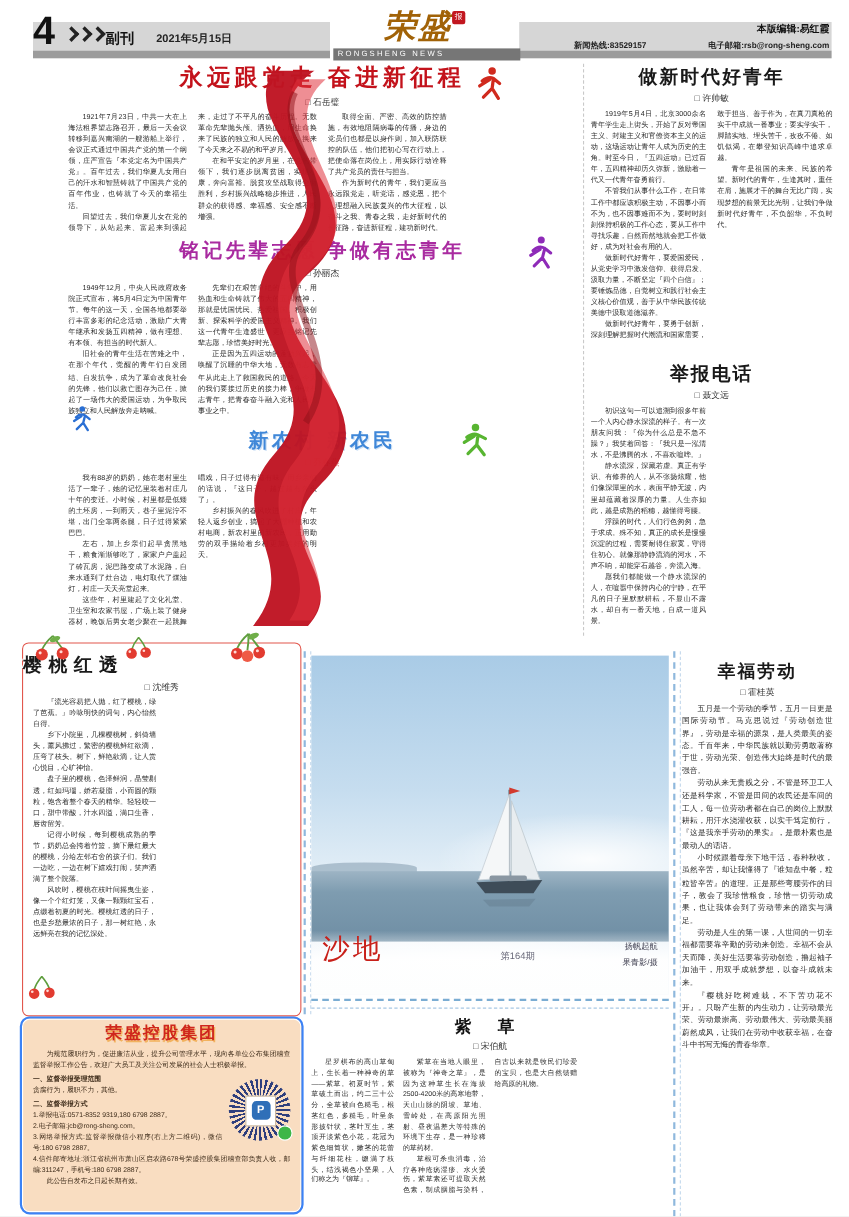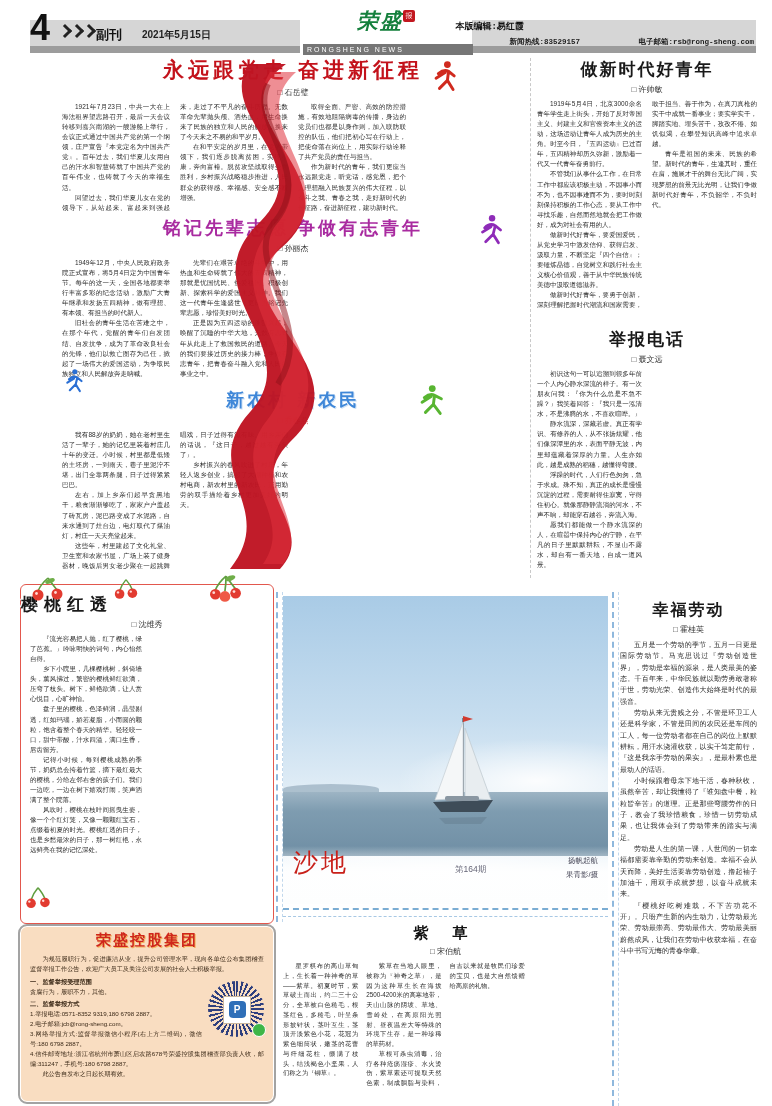--- a/index.html
+++ b/index.html
@@ -8,27 +8,27 @@
   
   .hdr-bar{position:absolute;left:30px;top:20px;width:726px;height:26px;background:#d6d6d6;}
   .hdr-strip{position:absolute;left:30px;top:46px;width:726px;height:7px;background:#9c9c9c;}
   .hdr-gap{position:absolute;left:300px;top:12px;width:172px;height:42px;background:#fff;}
   .pagenum{position:absolute;left:30px;top:10px;font-size:36px;font-weight:900;color:#111;line-height:1;}
   .chevrons{position:absolute;left:60px;top:26px;display:flex;gap:2px;}
   .chevrons i{width:7px;height:7px;border-top:3px solid #222;border-right:3px solid #222;transform:rotate(45deg);display:block;}
   .section-name{position:absolute;left:96px;top:26px;font-size:13px;font-weight:900;color:#111;}
   .hdr-date{position:absolute;left:142px;top:28px;font-size:10px;font-weight:700;color:#222;}
   .masthead{position:absolute;left:300px;top:10px;width:172px;text-align:center;}
-  .masthead-cn{font-size:21px;font-weight:900;color:#15803d;font-family:"Liberation Serif","DejaVu Serif",serif;
+  .masthead-cn{font-size:29px;font-weight:900;color:#a16207;font-family:"Liberation Serif","DejaVu Serif",serif;
                font-style:italic;letter-spacing:2px;line-height:1.1;}
   .masthead-seal{display:inline-block;width:12px;height:12px;background:#c2171f;color:#fff;font-size:7px;
                  line-height:12px;text-align:center;vertical-align:top;border-radius:2px;font-style:normal;}
   .masthead-en{position:absolute;left:303px;top:44px;width:166px;height:11px;background:#767676;color:#fff;
                font-size:7px;letter-spacing:2px;text-align:left;padding-left:4px;line-height:11px;}
-  .hdr-right{position:absolute;right:18px;top:20px;text-align:left;font-family:Liberation Mono, monospace;}
+  .hdr-right{position:absolute;right:18px;top:20px;text-align:right;}
   .hdr-editor{font-size:9px;font-weight:900;color:#111;}
   .hdr-contact{font-size:7.5px;color:#222;margin-top:4px;font-weight:700;}
   .hdr-contact span{margin-left:10px;padding-left:44px;}
   
   .art{position:absolute;}
   .art h2{margin:0;text-align:center;font-weight:900;}
   .byline{text-align:center;font-size:8px;color:#333;margin:3px 0 4px;}
   .body{text-align:justify;font-size:6.5px;line-height:1.55;color:#2b2b2b;overflow:hidden;column-fill:auto;}
   .body p{margin:0;text-indent:2em;}
   .t-red{color:#c3121b;font-size:21px;letter-spacing:4px;}
@@ -71,21 +71,21 @@
   .vwave-r{left:612px;top:592px;height:514px;}
   
   .art-zicao{left:283px;top:924px;width:325px;height:182px;}
   .art-zicao h2{font-size:15px;letter-spacing:10px;color:#111;}
   .art-zicao .body{height:134px;font-size:6.3px;}
   
   .art-labor{left:620px;top:600px;width:137px;height:506px;}
   .art-labor .body{height:452px;font-size:7px;line-height:1.62;}
   
   .notice{position:absolute;left:18px;top:924px;width:254px;height:176px;background:#f9ddc1;
-          border:2px solid #a3a3a3;border-radius:9px;box-shadow:inset 0 0 0 1px #fff;}
+          border:2px solid #3b82f6;border-radius:9px;box-shadow:inset 0 0 0 1px #fff;}
   .notice-title{text-align:center;font-size:15px;font-weight:900;color:#cf261c;line-height:1.25;margin-top:5px;
                 letter-spacing:2px;text-shadow:1px 1px 0 #f2b25e;}
   .notice-body{padding:4px 10px 0;font-size:6.2px;line-height:1.6;color:#3c2a18;text-align:justify;}
   .notice-body p{margin:0;}
   .notice-intro{text-indent:2em;margin-bottom:3px !important;}
   .notice-h{font-weight:700;margin-top:3px !important;}
   .qr{float:right;position:relative;width:56px;height:56px;margin:4px 0 2px 6px;border-radius:50%;
       background:repeating-conic-gradient(#2f3f7e 0deg 5deg, #f9ddc1 5deg 11deg);}
   .qr-center{position:absolute;left:15px;top:15px;width:26px;height:26px;background:#fff;border:1px solid #cbb79d;
              display:flex;align-items:center;justify-content:center;}

